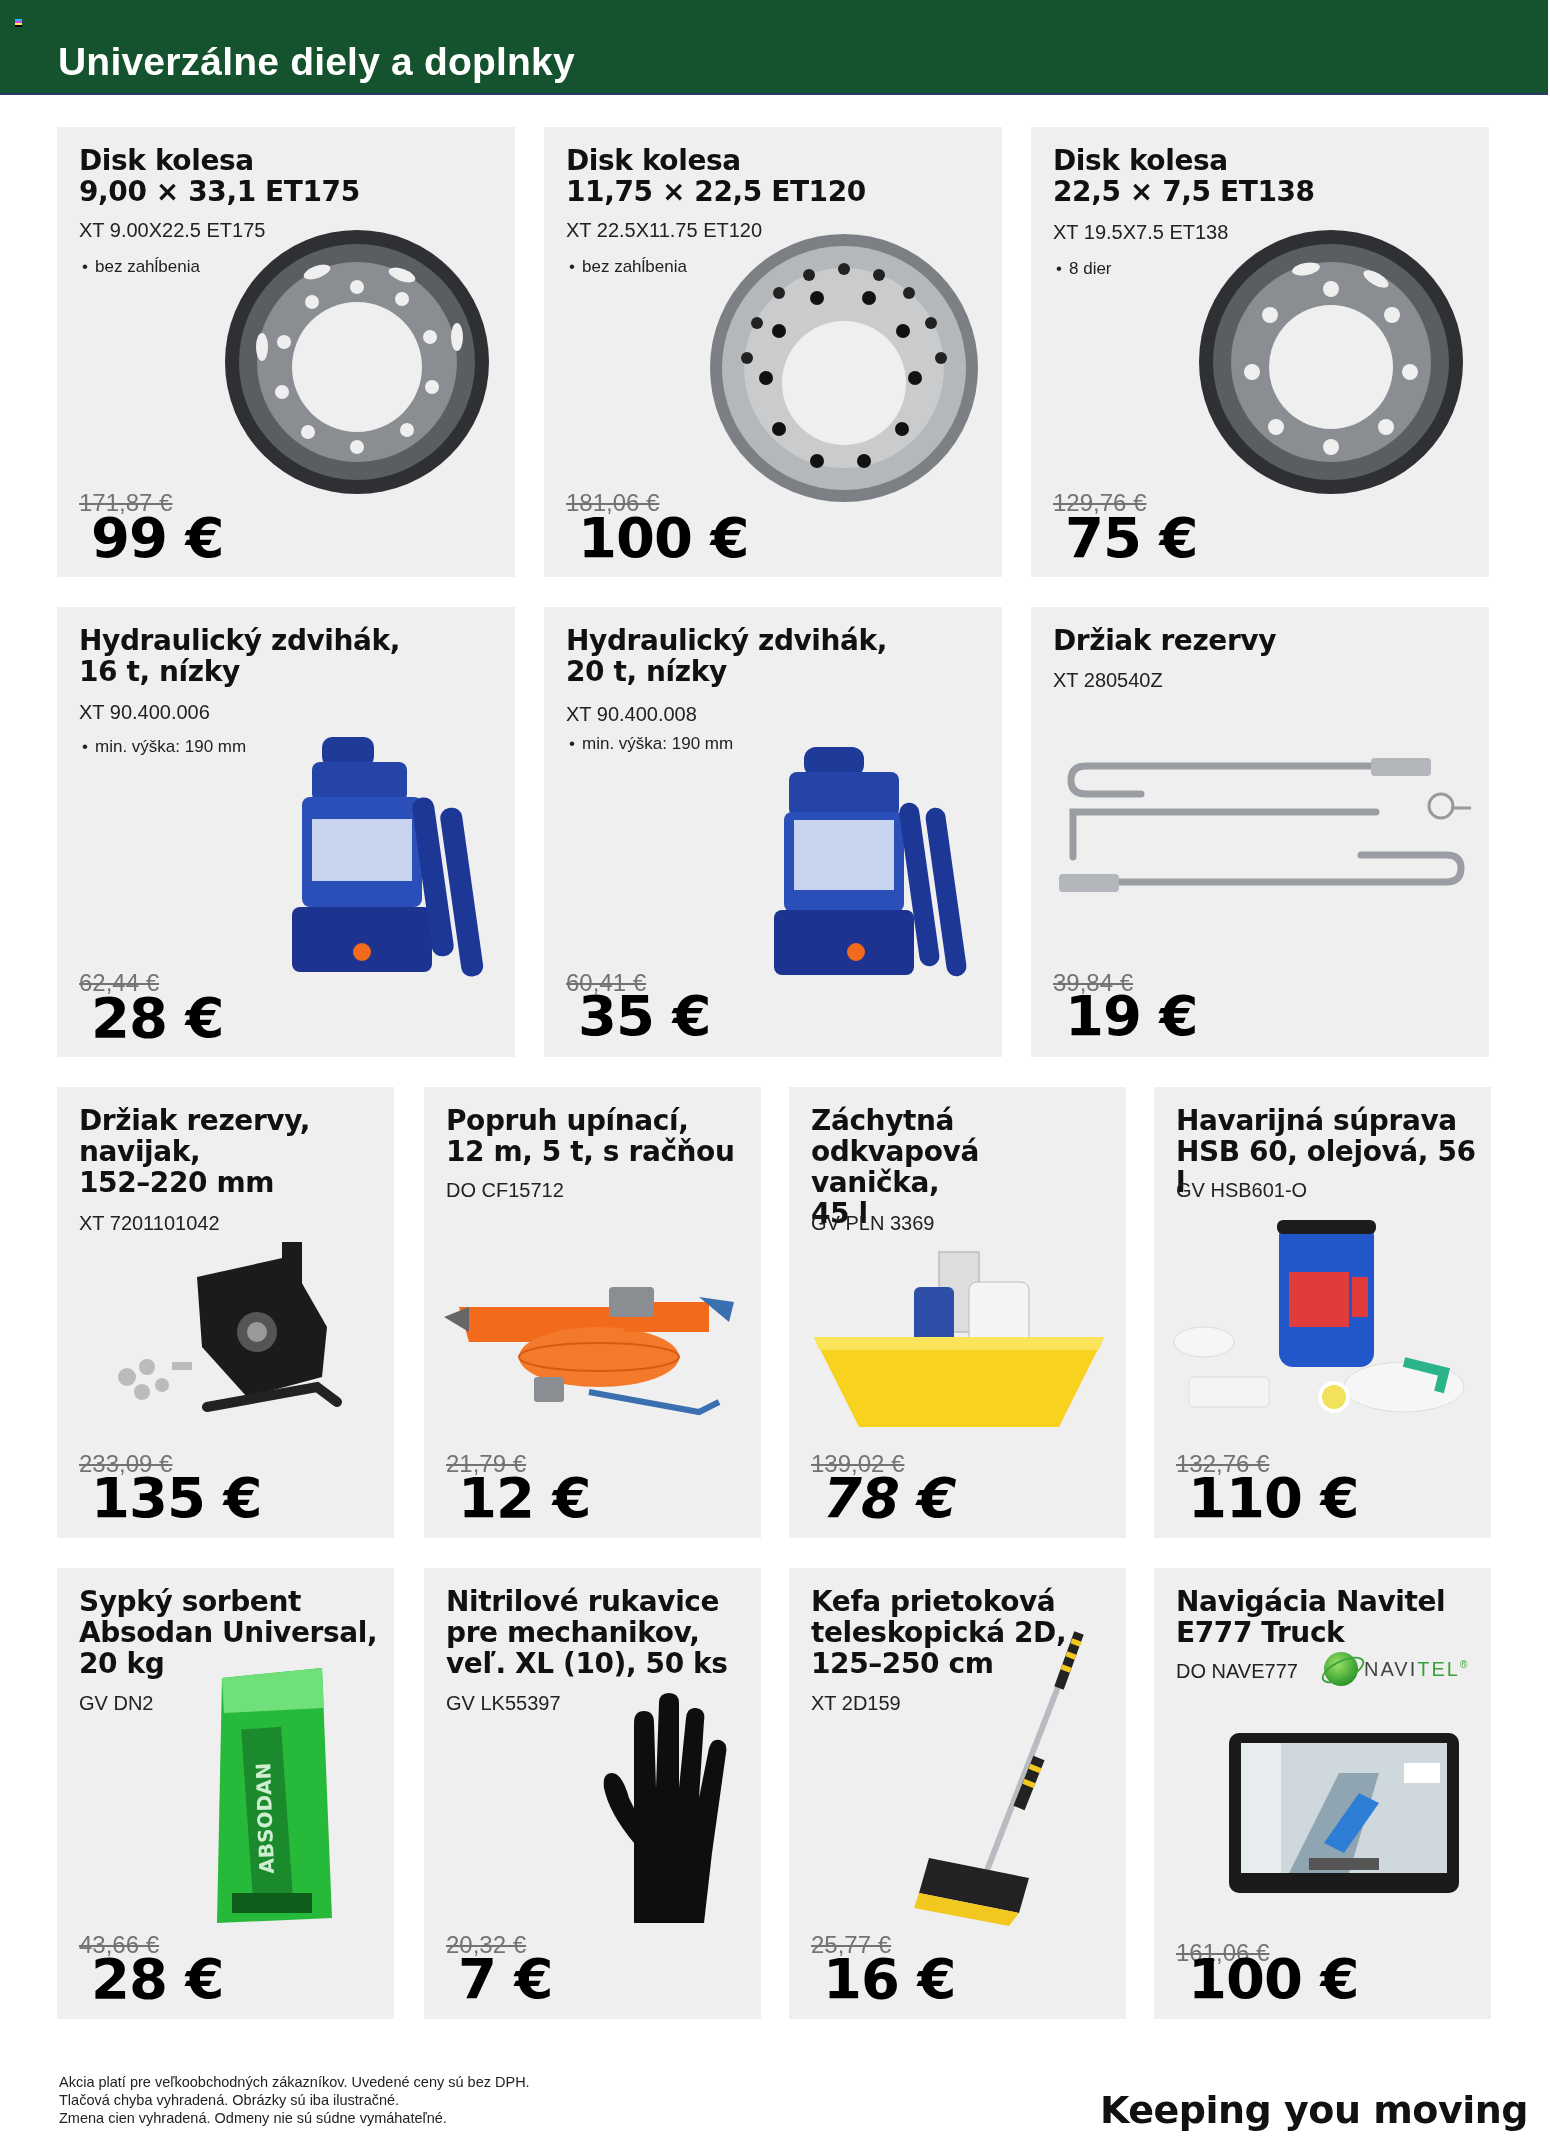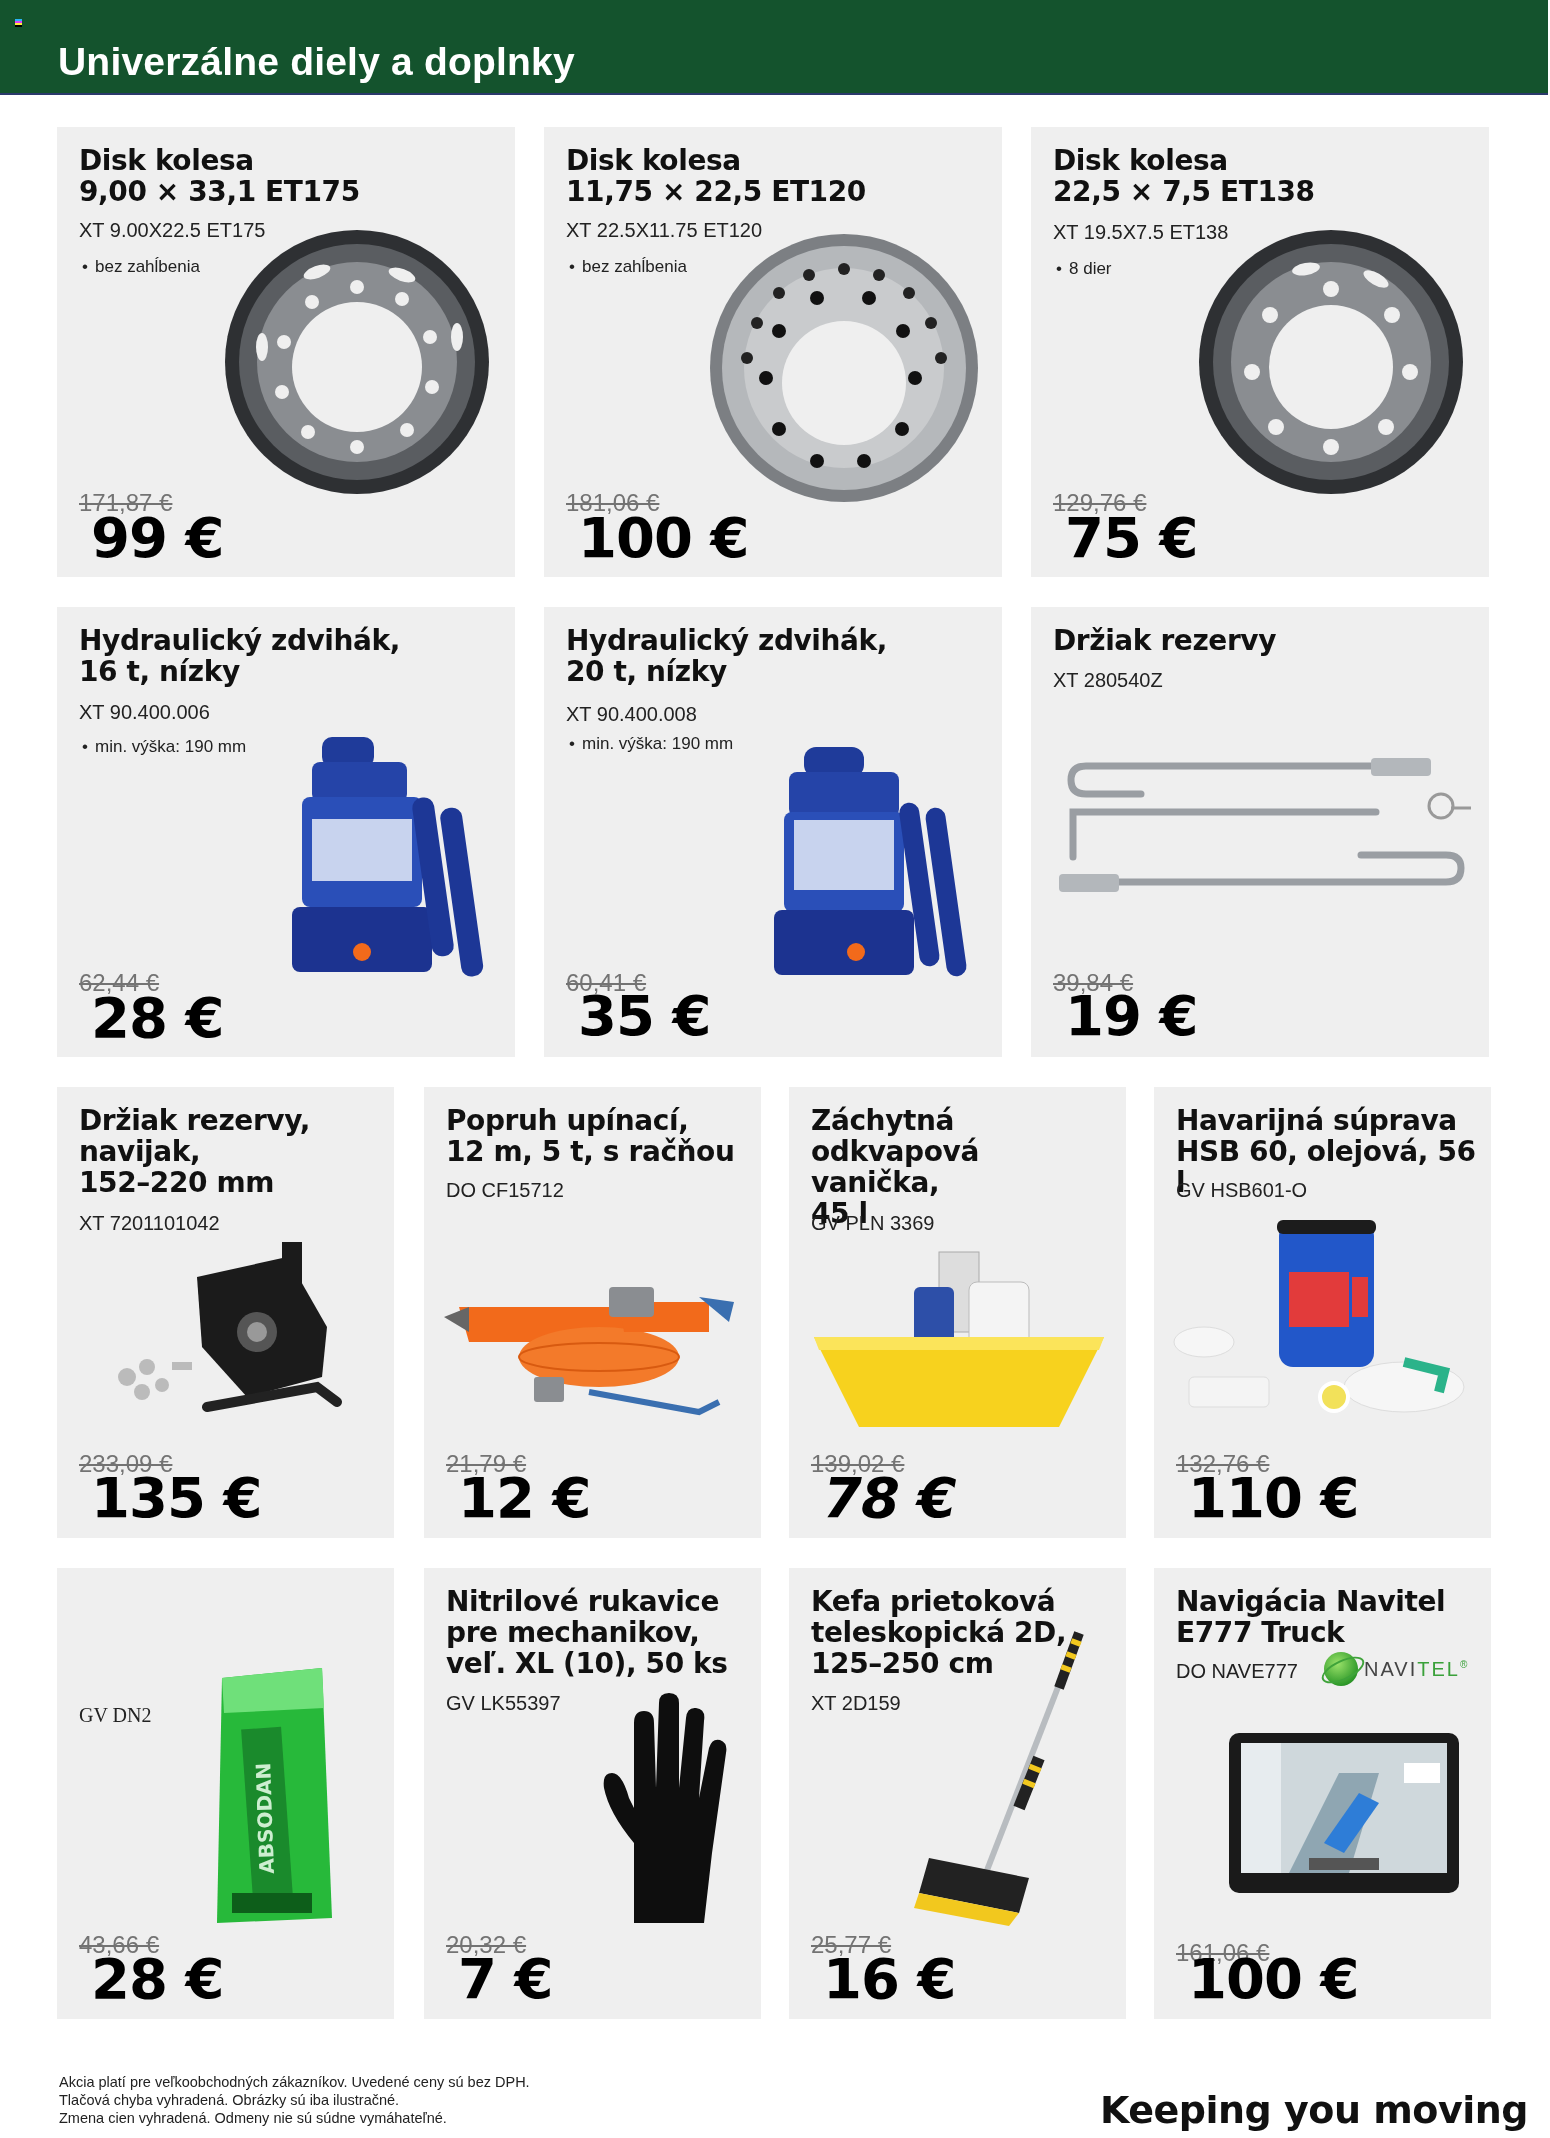--- a/index.html
+++ b/index.html
@@ -314,21 +314,26 @@
       <rect x="188" y="65" width="16" height="40" fill="#e23b3b"></rect>
       <circle cx="170" cy="185" r="14" fill="#f2e15a" stroke="#fff" stroke-width="4"></circle>
       <path d="M240 150 L280 160 L275 180" stroke="#2bb38a" stroke-width="10" fill="none"></path>
     </svg>
   </div>
   <div class="old-price" style="top:363px;">132,76 €</div>
   <div class="price" style="top:378px;">110 €</div>
 </div>
 
 <div class="card narrow" style="left:57px; top:1568px;">
-  <div class="code" style="top:136px;font-family:Liberation Serif, serif;">GV DN2</div>
+  <div class="title">
+      <div>Sypký sorbent</div>
+      <div>Absodan Universal,</div>
+      <div>20 kg</div>
+    </div>
+  <div class="code" style="top:124px;">GV DN2</div>
   <div class="img" style="left:155px; top:100px;">
     <svg width="130" height="260" viewBox="0 0 130 260">
       <path d="M10 10 L110 0 L120 250 L5 255 Z" fill="#27b93a"></path>
       <path d="M10 10 L110 0 L112 40 L12 45 Z" fill="#6fe07a"></path>
       <rect x="35" y="60" width="40" height="170" fill="#1a8a2c" transform="rotate(-4 55 145)"></rect>
       <text x="60" y="150" font-size="20" font-weight="bold" fill="#cdeed0" transform="rotate(-92 60 150)" text-anchor="middle" font-family="DejaVu Sans, sans-serif">ABSODAN</text>
       <rect x="20" y="225" width="80" height="20" fill="#0d5e1a"></rect>
     </svg>
   </div>
   <div class="old-price" style="top:363px;">43,66 €</div>

